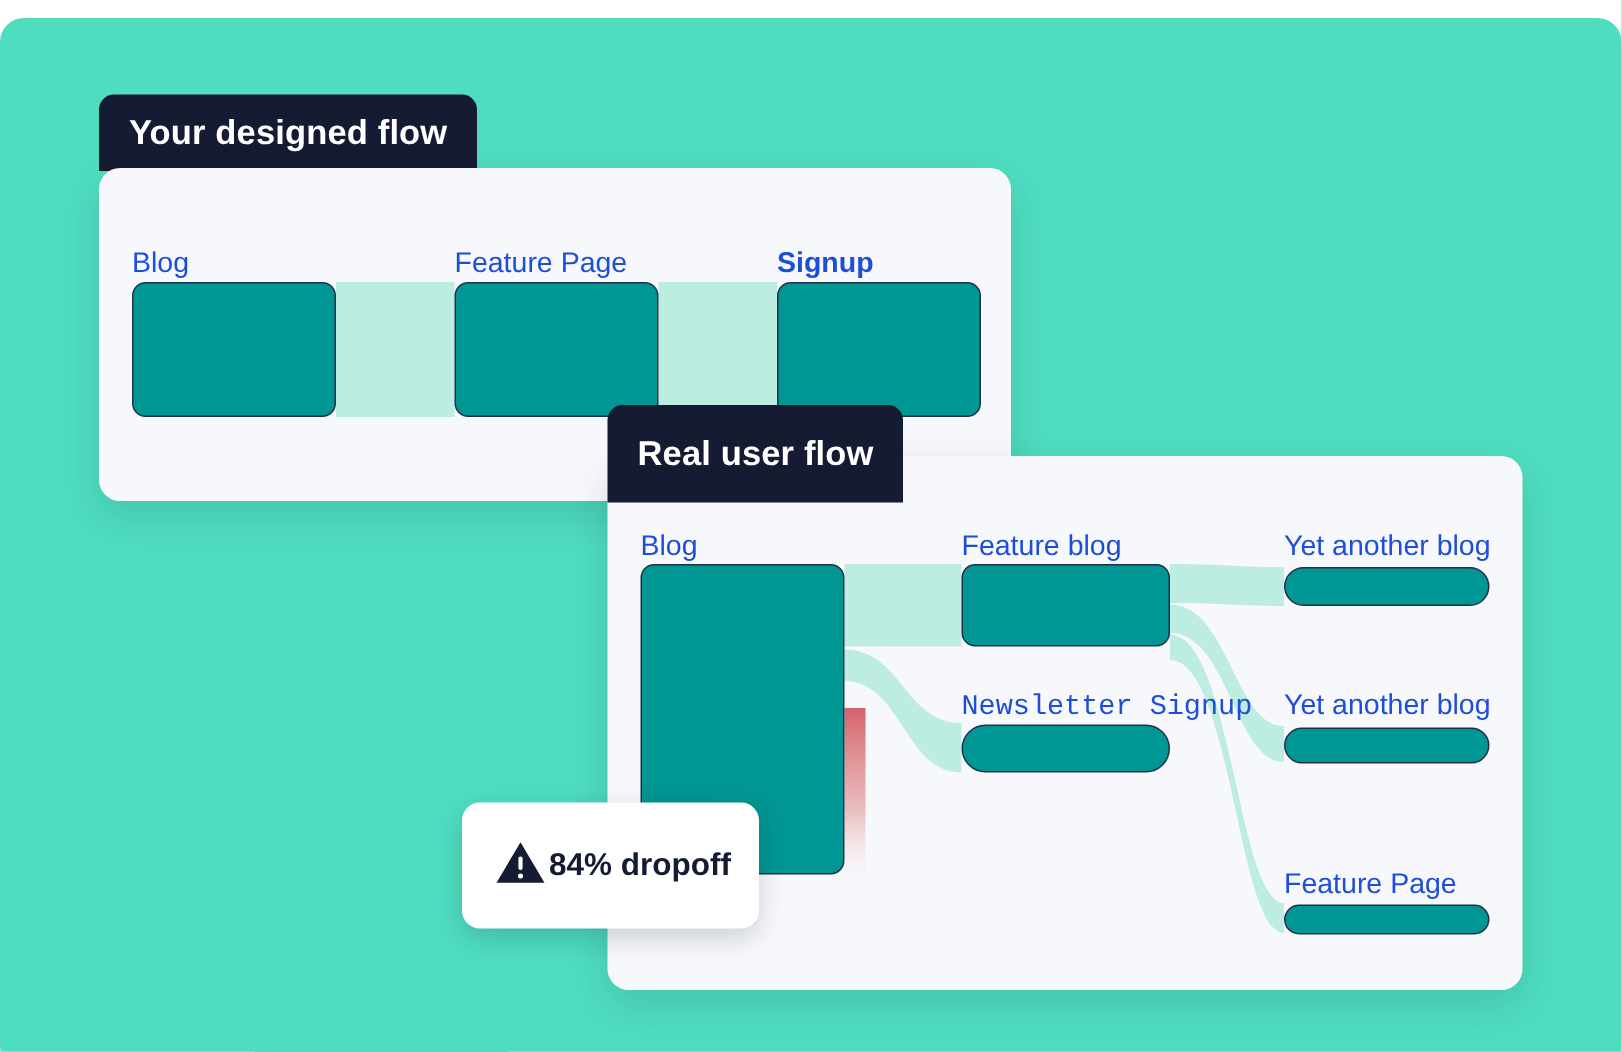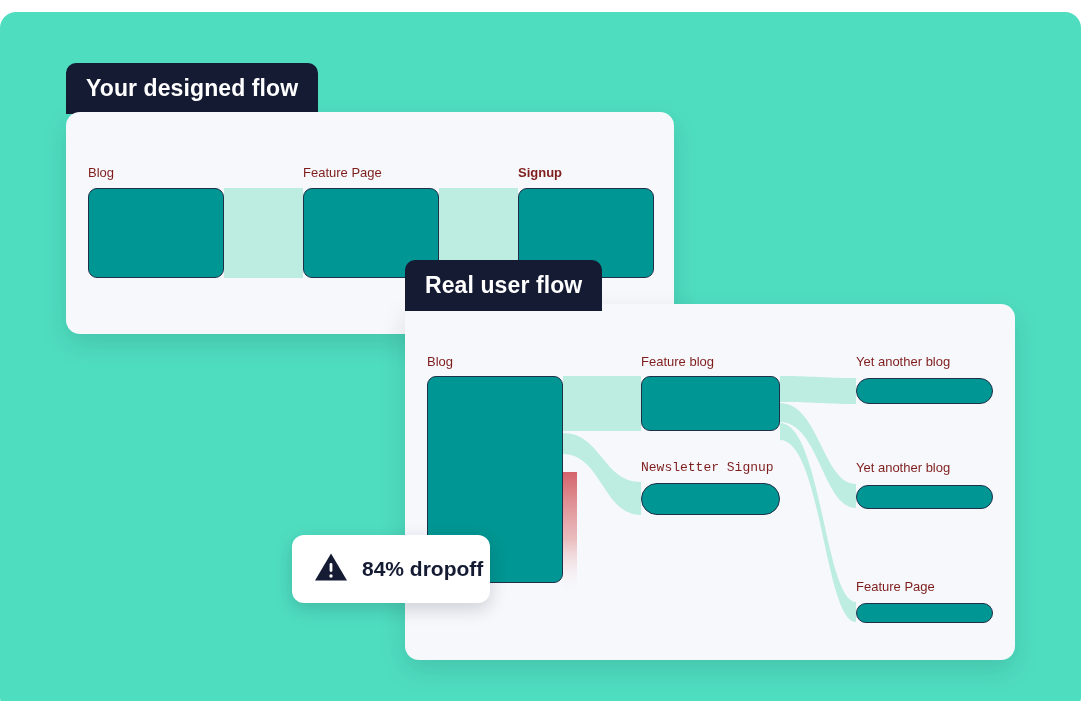--- a/index.html
+++ b/index.html
@@ -34,48 +34,48 @@
     color: #FFFFFF;
     font-size: 23px;
     font-weight: bold;
     letter-spacing: 0.1px;
     display: flex;
     align-items: center;
     padding: 0 20px;
     white-space: nowrap;
   }
   #tab-designed { left: 66px; top: 51px; height: 51px; }
-  #tab-real     { left: 405px; top: 248px; height: 51px; }
+  #tab-real     { left: 405px; top: 258px; height: 65px; }
   .flow-svg { position: absolute; left: 0; top: 0; overflow: visible; }
 
   
   .node {
     position: absolute;
     background: #009693;
     border: 1.6px solid #21304A;
     border-radius: 9px;
   }
   .node-label {
     position: absolute;
-    color: #7f1d1d;
-    font-size: 13px;
+    color: #1d4ed8;
+    font-size: 19px;
     white-space: nowrap;
   }
 
   
   #dropoff-badge {
     position: absolute;
-    left: 292px; top: 523px;
-    width: 198px; height: 68px;
+    left: 308px; top: 523px;
+    width: 198px; height: 84px;
     background: #FFFFFF;
     border-radius: 12px;
     box-shadow: 0 6px 18px rgba(10,30,40,0.18);
     display: flex;
     align-items: center;
-    gap: 14px;
+    gap: 2px;
     padding: 0 22px;
   }
   #dropoff-badge .badge-text {
     color: #141B33;
     font-size: 21px;
     font-weight: bold;
     white-space: nowrap;
   }
 </style>
 </head>

